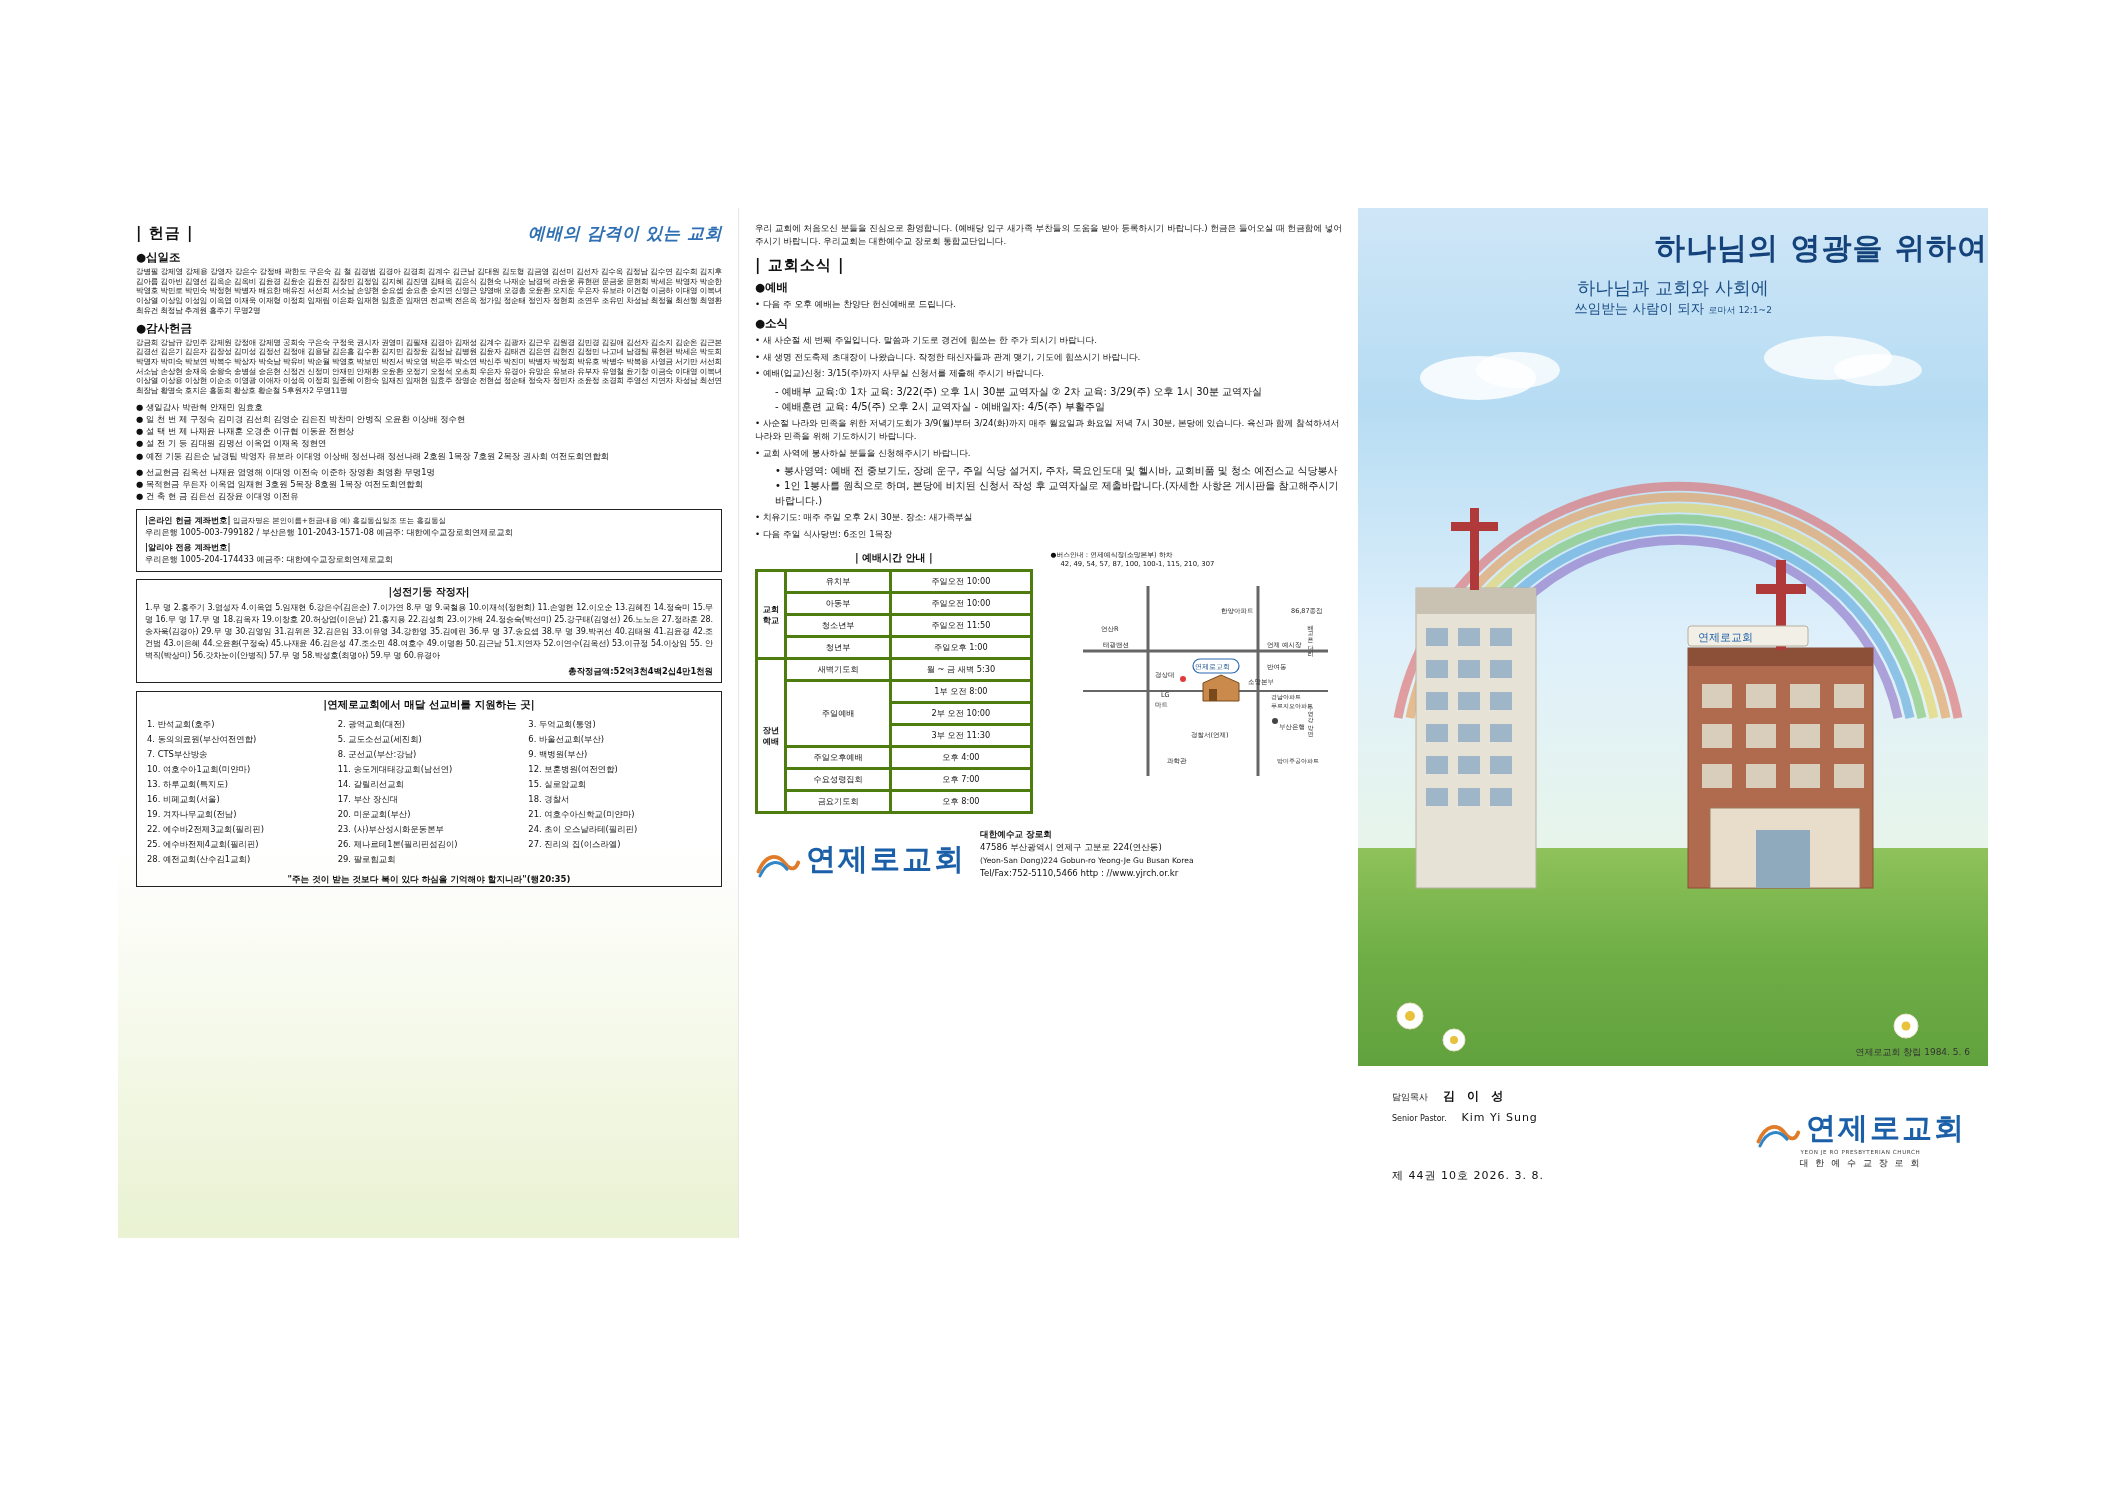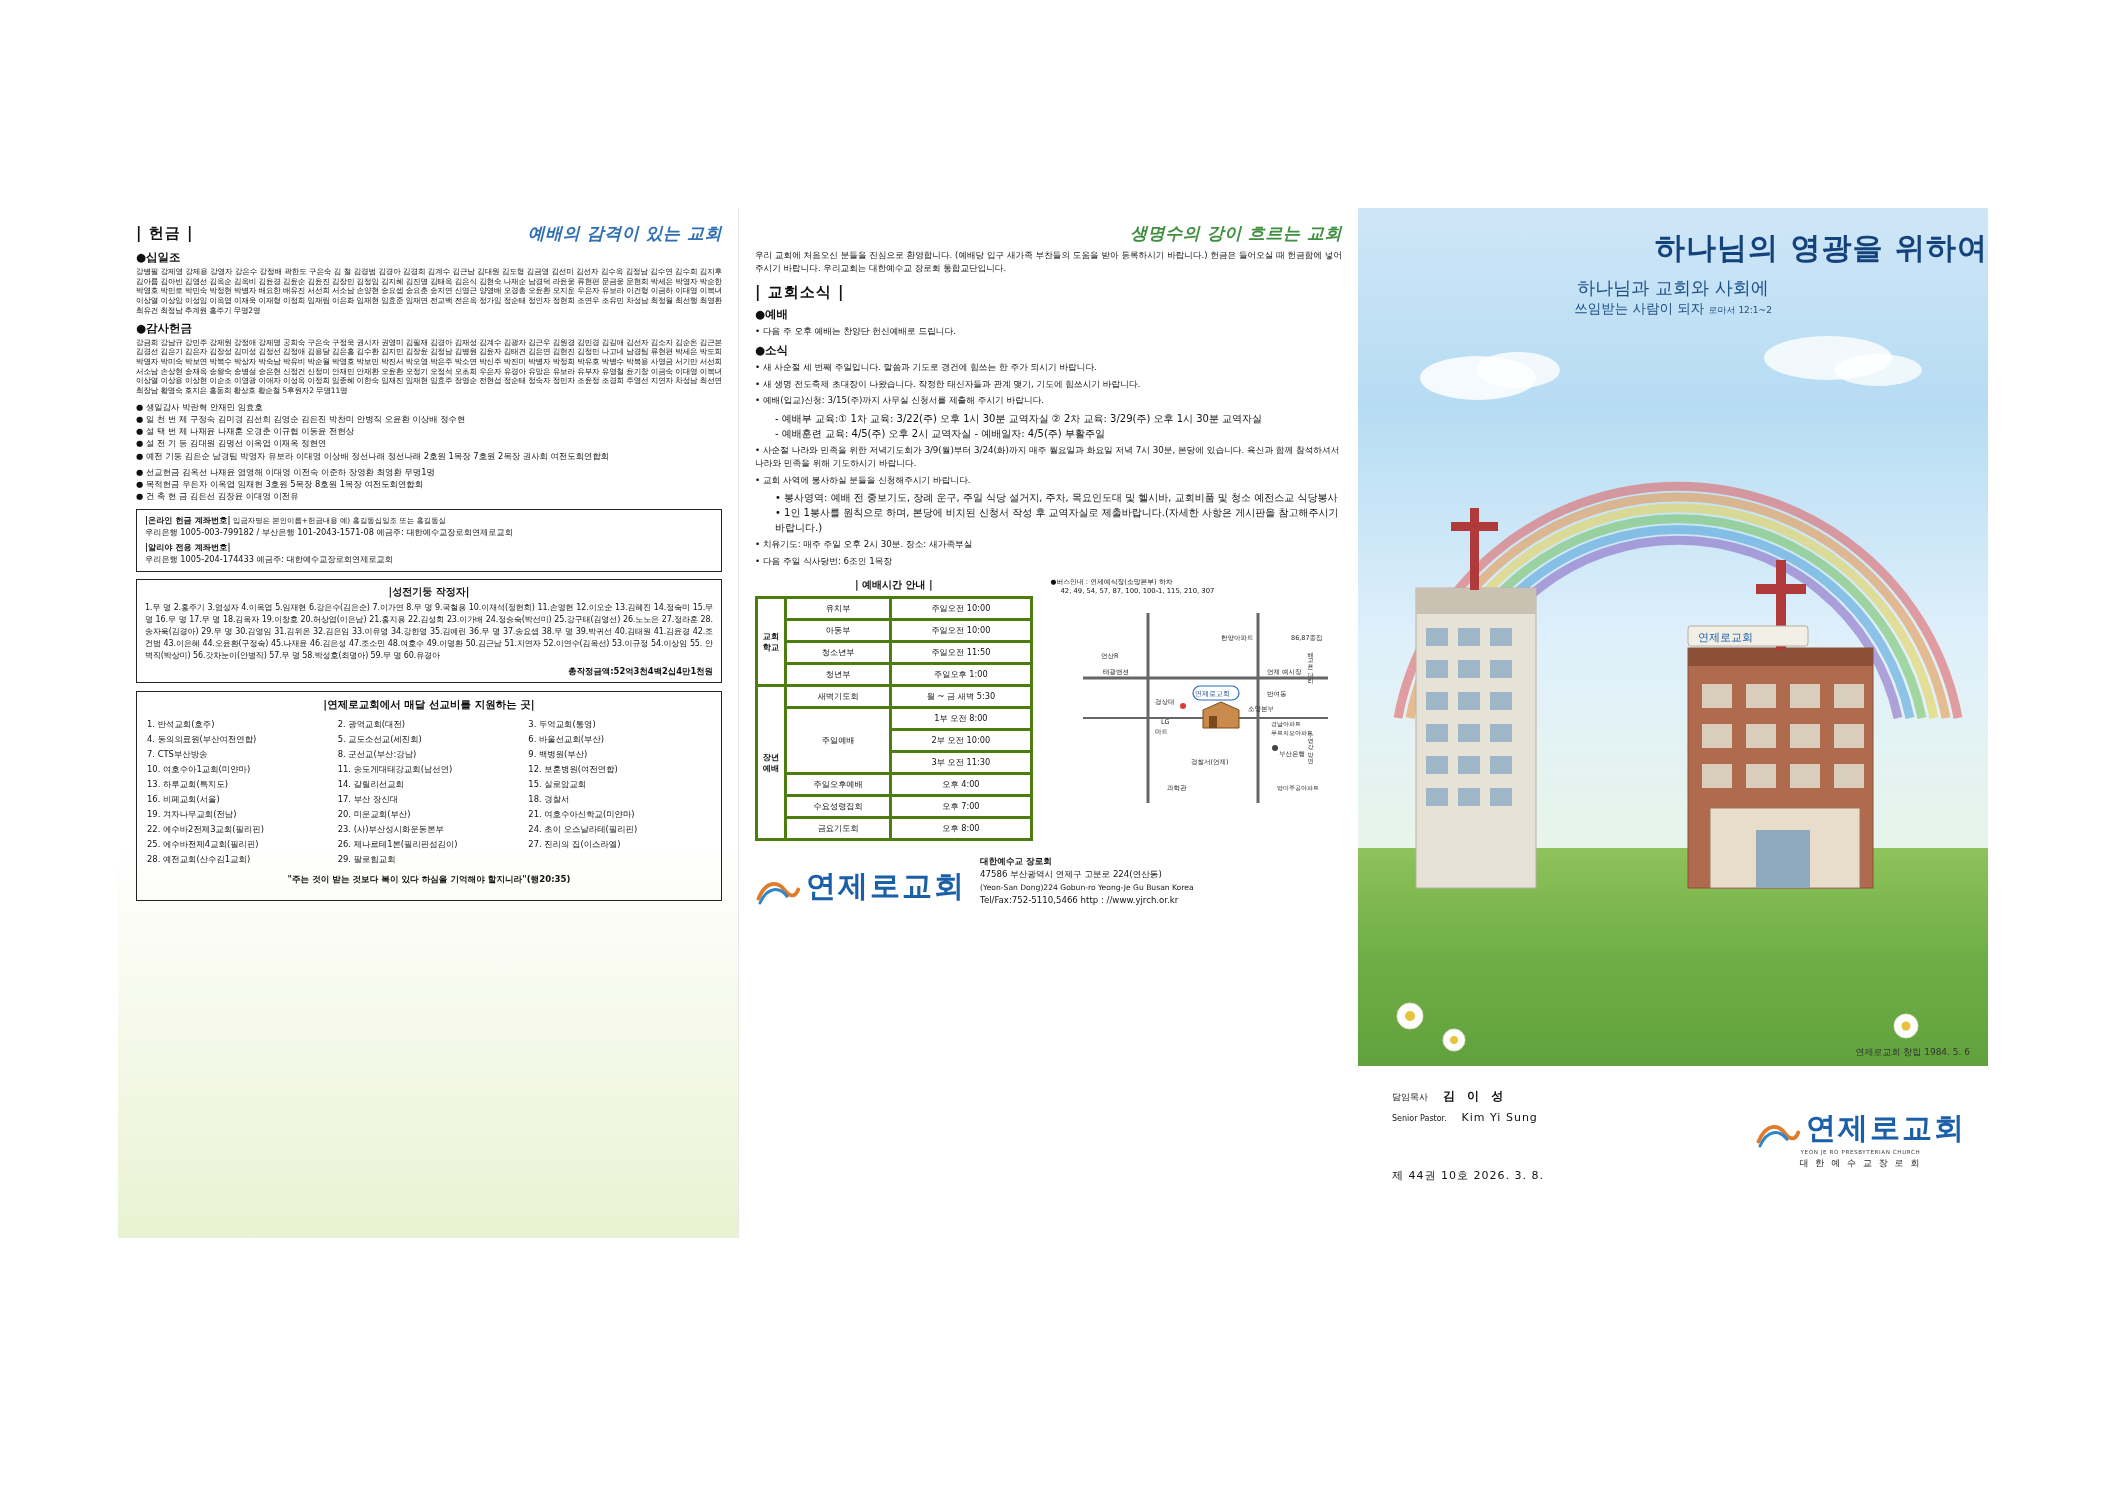--- a/index.html
+++ b/index.html
@@ -25,21 +25,21 @@
   .sec-title{font-size:11.5px;font-weight:bold;margin:5px 0 2px;}
   .tiny{font-size:7.6px;line-height:1.28;letter-spacing:-0.2px;text-align:justify;}
   .dotline{font-size:8.4px;line-height:1.45;}
 
   .box{border:1px solid #222;margin-top:7px;padding:5px 8px;}
   .box-title{font-size:10px;font-weight:bold;text-align:center;margin-bottom:3px;}
   .box-sub{font-size:8.2px;line-height:1.45;}
   .names{font-size:8px;line-height:1.5;letter-spacing:-0.1px;text-align:justify;}
   .total{font-size:8.4px;text-align:right;margin-top:4px;font-weight:bold;}
 
-  .mission{margin-top:8px;border:1px solid #222;padding:6px 10px 14px;}
+  .mission{margin-top:8px;border:1px solid #222;padding:6px 10px 0;}
   .mission-title{text-align:center;font-size:10.5px;font-weight:bold;margin-bottom:6px;}
   .mission-grid{display:grid;grid-template-columns:1fr 1fr 1fr;gap:2px 8px;font-size:8.4px;line-height:1.55;}
   .verse{text-align:center;font-size:8.6px;margin-top:8px;font-weight:bold;}
 
   
   .mid-intro{font-size:8.6px;line-height:1.5;margin-bottom:8px;text-align:justify;}
   .mid-item{font-size:8.7px;line-height:1.55;margin:3px 0;}
   .mid-dash{font-size:10px;line-height:1.5;margin-left:20px;}
 
   .sched-wrap{margin-top:10px;display:flex;gap:10px;}
@@ -157,23 +157,20 @@
           <div>26. 제나르테1본(필리핀섬김이)</div>
           <div>27. 진리의 집(이스라엘)</div>
           <div>28. 예전교회(산수김1교회)</div>
           <div>29. 팔로힘교회</div>
         </div>
         <div class="verse">"주는 것이 받는 것보다 복이 있다 하심을 기억해야 할지니라"(행20:35)</div>
       </div>
     </div>
 
     <div class="panel panel-mid">
-      <div style="text-align:right;margin-bottom:4px">
-        <span class="hdr-script green">생명수의 강이 흐르는 교회</span>
-      </div>
 
       <div class="mid-intro">우리 교회에 처음오신 분들을 진심으로 환영합니다. (예배당 입구 새가족 부찬들의 도움을 받아 등록하시기 바랍니다.) 헌금은 들어오실 때 헌금함에 넣어주시기 바랍니다. 우리교회는 대한예수교 장로회 통합교단입니다.</div>
 
       <div class="hdr-left" style="margin:2px 0 4px">| 교회소식 |</div>
 
       <div class="sec-title">●예배</div>
       <div class="mid-item">• 다음 주 오후 예배는 찬양단 헌신예배로 드립니다.</div>
 
       <div class="sec-title">●소식</div>
       <div class="mid-item">• 새 사순절 세 번째 주일입니다. 말씀과 기도로 경건에 힘쓰는 한 주가 되시기 바랍니다.</div>

